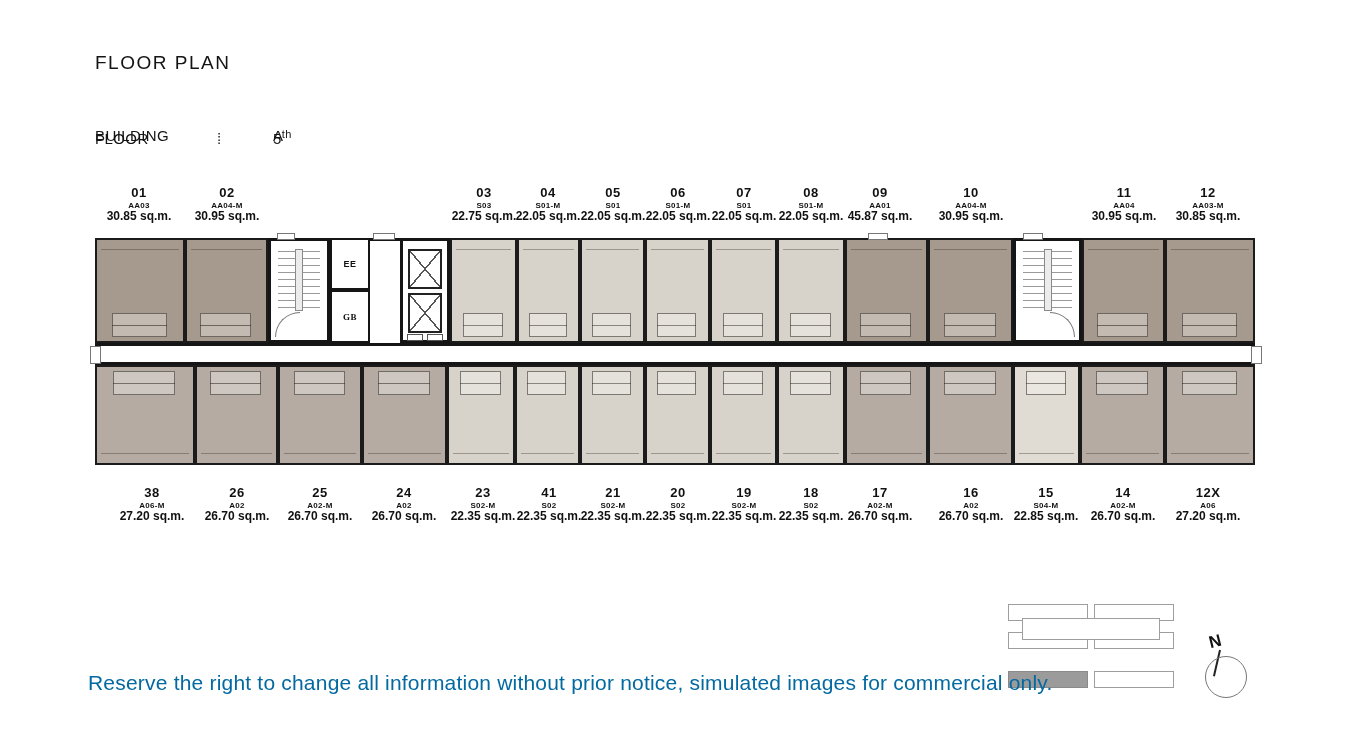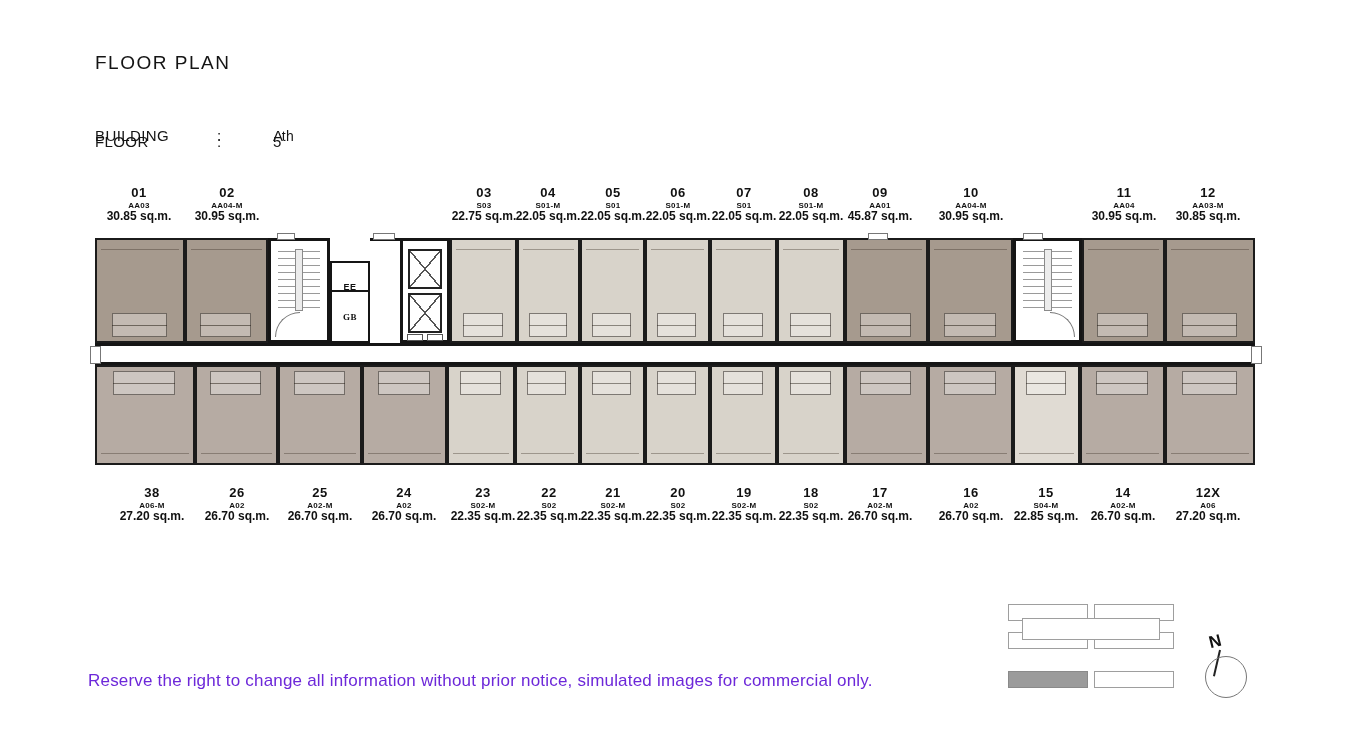--- a/index.html
+++ b/index.html
@@ -5,21 +5,21 @@
   html,body{margin:0;padding:0;background:#fff;}
   body{font-family:"Liberation Sans","DejaVu Sans",sans-serif;color:#111;}
   #stage{position:relative;width:1352px;height:738px;background:#fff;overflow:hidden;}
 
   
   .title{position:absolute;left:95px;top:52px;font-size:19px;letter-spacing:1.5px;color:#141414;}
   .hrow{position:absolute;left:95px;width:340px;font-size:15px;letter-spacing:.4px;color:#141414;}
   .hrow .hl{display:inline-block;width:122px;}
   .hrow .hc{display:inline-block;width:56px;}
   .hrow .hv{display:inline-block;}
-  sup{font-size:14px;}
+  sup{font-size:11px;}
 
   
   .ulabel{position:absolute;width:90px;text-align:center;color:#111;}
   .ulabel .no{display:block;font-size:13px;font-weight:bold;letter-spacing:.5px;line-height:14px;}
   .ulabel .model{display:block;font-size:8px;font-weight:bold;letter-spacing:.3px;line-height:10px;margin-top:1px;}
   .ulabel .area{display:block;font-size:12px;font-weight:bold;line-height:11px;}
 
   
   #plan{position:absolute;left:95px;top:238px;width:1160px;height:227px;}
   .u{position:absolute;box-sizing:border-box;border:2px solid #1b1b1b;}
@@ -66,21 +66,21 @@
   #keyplan{position:absolute;left:1008px;top:600px;width:168px;height:95px;}
   .kbar{position:absolute;box-sizing:border-box;background:#fff;border:1px solid #9e9e9e;}
   .kbar.fill{background:#9b9b9b;border-color:#8a8a8a;}
 
   
   .compass-circle{position:absolute;left:1205px;top:656px;width:42px;height:42px;border:1.5px solid #777;border-radius:50%;box-sizing:border-box;}
   .compass-n{position:absolute;left:1209px;top:632px;font-size:17px;font-weight:bold;transform:rotate(-14deg);color:#111;}
   .compass-needle{position:absolute;left:1219px;top:650px;width:2px;height:27px;background:#222;transform:rotate(13deg);transform-origin:top center;}
 
   
-  .disclaimer{position:absolute;left:88px;top:671px;font-size:17px;letter-spacing:.2px;color:#6d28d9;}
+  .disclaimer{position:absolute;left:88px;top:671px;font-size:21px;letter-spacing:.2px;color:#0369a1;}
 </style>
 </head>
 <body>
 
 <div id="stage">
 
   <div class="title">FLOOR PLAN</div>
   <div class="hrow" style="top:118px;margin-top:9px;">
     <span class="hl">BUILDING</span><span class="hc">:</span><span class="hv">A</span>
   </div>
@@ -151,21 +151,21 @@
 
   <div id="plan">
 
     <div class="u ut cA" style="left:0;width:90px;"></div>
     <div class="u ut cA" style="left:90px;width:83px;"></div>
     <div class="stairroom" style="left:173px;width:62px;">
         <div class="treads"></div>
         <div class="rail"></div>
         <div class="arcL"></div>
       </div>
-    <div class="svc" style="left:235px;top:0;width:40px;height:52px;margin-top:23px;">
+    <div class="svc" style="left:235px;top:0;width:40px;height:52px;">
         <span>EE</span>
       </div>
     <div class="svc" style="left:235px;top:52px;width:40px;height:53px;font-family:Liberation Serif, serif;">
         <span>GB</span>
       </div>
     <div class="lobby" style="left:275px;width:30px;"></div>
     <div class="elevroom" style="left:305px;width:50px;">
       <div class="car" style="top:8px;"></div>
       <div class="car" style="top:52px;"></div>
       <div class="sill" style="left:4px;"></div>
@@ -232,21 +232,21 @@
       <span class="no">24</span>
       <span class="model">A02</span>
       <span class="area">26.70 sq.m.</span>
     </div>
   <div class="ulabel" style="left:438px;top:486px;">
       <span class="no">23</span>
       <span class="model">S02-M</span>
       <span class="area">22.35 sq.m.</span>
     </div>
   <div class="ulabel" style="left:504px;top:486px;">
-      <span class="no">22</span>
+      <span class="no">41</span>
       <span class="model">S02</span>
       <span class="area">22.35 sq.m.</span>
     </div>
   <div class="ulabel" style="left:568px;top:486px;">
       <span class="no">21</span>
       <span class="model">S02-M</span>
       <span class="area">22.35 sq.m.</span>
     </div>
   <div class="ulabel" style="left:633px;top:486px;">
       <span class="no">20</span>

